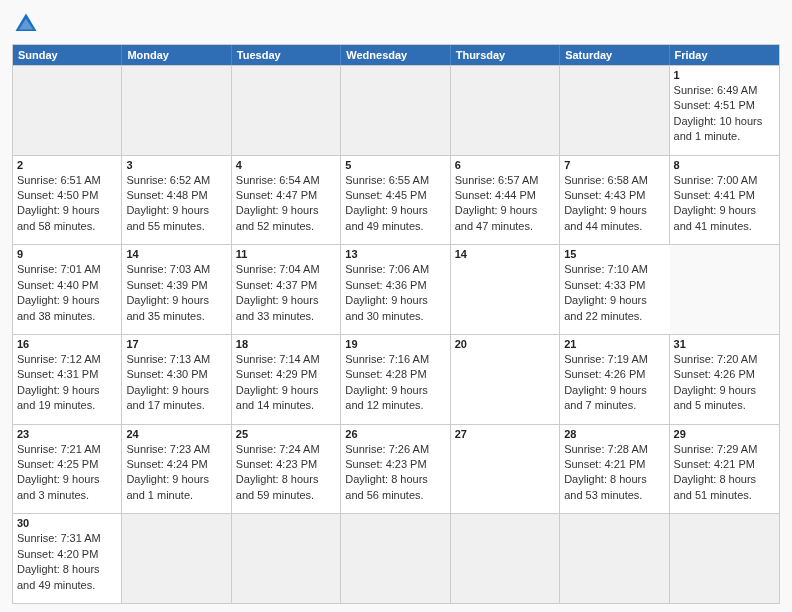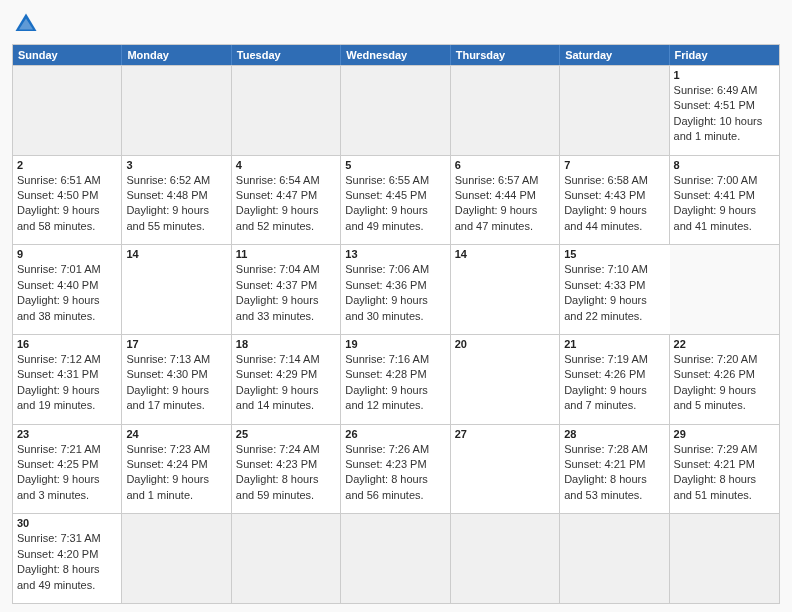--- a/index.html
+++ b/index.html
@@ -190,20 +190,21 @@
             <div class="day-info">Sunrise: 7:00 AM<br>Sunset: 4:41 PM<br>Daylight: 9 hours and 41 minutes.</div>
           </div>
         </div>
         <div class="cal-row">
           <div class="cal-cell">
             <span class="day-number">9</span>
             <div class="day-info">Sunrise: 7:01 AM<br>Sunset: 4:40 PM<br>Daylight: 9 hours and 38 minutes.</div>
           </div>
           <div class="cal-cell">
             <span class="day-number">14</span>
+            <div class="day-info">Sunrise: 7:03 AM<br>Sunset: 4:39 PM<br>Daylight: 9 hours and 35 minutes.</div>
           </div>
           <div class="cal-cell">
             <span class="day-number">11</span>
             <div class="day-info">Sunrise: 7:04 AM<br>Sunset: 4:37 PM<br>Daylight: 9 hours and 33 minutes.</div>
           </div>
           <div class="cal-cell">
             <span class="day-number">13</span>
             <div class="day-info">Sunrise: 7:06 AM<br>Sunset: 4:36 PM<br>Daylight: 9 hours and 30 minutes.</div>
           </div>
           <div class="cal-cell">
@@ -232,21 +233,21 @@
             <div class="day-info">Sunrise: 7:16 AM<br>Sunset: 4:28 PM<br>Daylight: 9 hours and 12 minutes.</div>
           </div>
           <div class="cal-cell">
             <span class="day-number">20</span>
           </div>
           <div class="cal-cell">
             <span class="day-number">21</span>
             <div class="day-info">Sunrise: 7:19 AM<br>Sunset: 4:26 PM<br>Daylight: 9 hours and 7 minutes.</div>
           </div>
           <div class="cal-cell">
-            <span class="day-number">22</span>
+            <span class="day-number">31</span>
             <div class="day-info">Sunrise: 7:20 AM<br>Sunset: 4:26 PM<br>Daylight: 9 hours and 5 minutes.</div>
           </div>
         </div>
         <div class="cal-row">
           <div class="cal-cell">
             <span class="day-number">23</span>
             <div class="day-info">Sunrise: 7:21 AM<br>Sunset: 4:25 PM<br>Daylight: 9 hours and 3 minutes.</div>
           </div>
           <div class="cal-cell">
             <span class="day-number">24</span>

